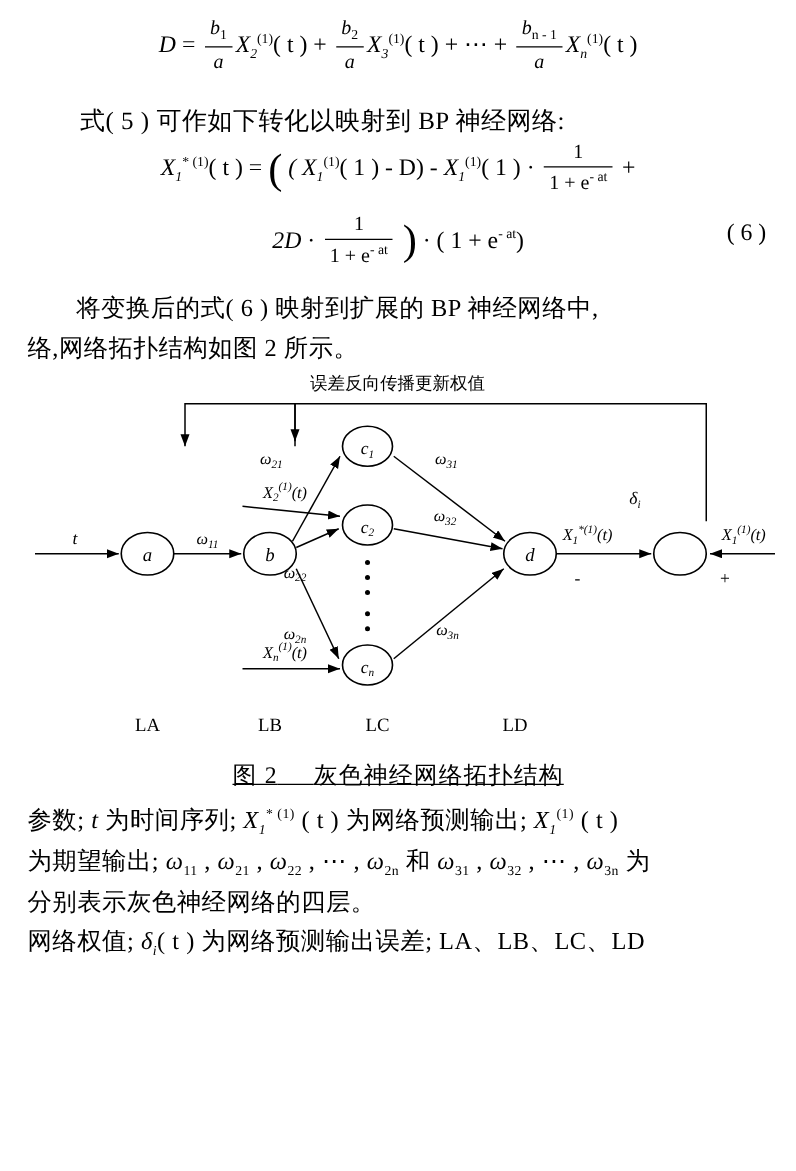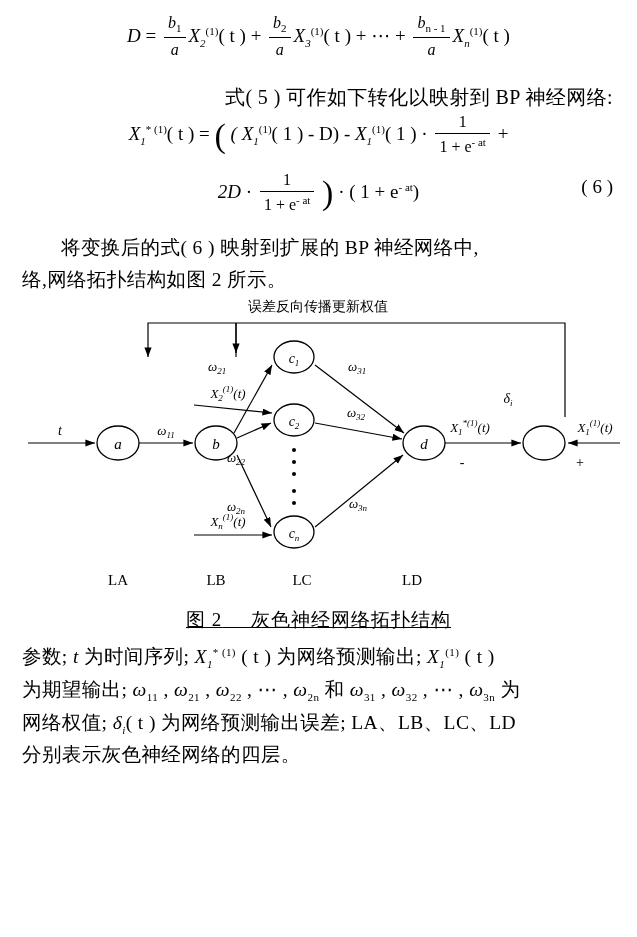--- a/index.html
+++ b/index.html
@@ -105,21 +105,21 @@
     </span><span class="mi">X</span><span class="sub">3</span><span class="sup">(1)</span><span>( t )</span>
     <span>+</span>
     <span>⋯</span>
     <span>+</span>
     <span class="frac">
       <span class="num"><span class="mi">b</span><span class="subn">n - 1</span></span>
       <span class="den mi">a</span>
     </span><span class="mi">X</span><span class="sub">n</span><span class="sup">(1)</span><span>( t )</span>
   </div>
 
-  <div class="para indent" style="margin:20px 24px 0 24px; text-align:right; font-size:20px;">
+  <div class="para indent" style="margin:20px 24px 0 24px; text-align:left; font-size:20px;">
     <span>式( 5 ) 可作如下转化以映射到 BP 神经网络:</span>
   </div>
 
   <div class="formula" style="margin-top:0;">
     <div>
       <span class="mi">X</span><span class="sub">1</span><span class="sup">* (1)</span><span>( t )</span>
       <span>=</span>
       <span class="paren-big">(</span>
       <span class="mi">( X</span><span class="sub">1</span><span class="sup">(1)</span><span>( 1 )</span>
       <span>- D)</span>
@@ -247,20 +247,20 @@
   </div>
 
   <div class="para" style="margin:8px 22px 0 22px;">
     <div>
       <span>参数; </span><span class="mi">t</span><span> 为时间序列; </span><span class="mi">X</span><span class="sub">1</span><span class="sup">* (1)</span><span> ( t ) 为网络预测输出; </span><span class="mi">X</span><span class="sub">1</span><span class="sup">(1)</span><span> ( t )</span>
     </div>
     <div>
       <span>为期望输出; </span><span class="mi">ω</span><span class="subn">11</span><span> , </span><span class="mi">ω</span><span class="subn">21</span><span> , </span><span class="mi">ω</span><span class="subn">22</span><span> , ⋯ , </span><span class="mi">ω</span><span class="subn">2n</span><span> 和 </span><span class="mi">ω</span><span class="subn">31</span><span> , </span><span class="mi">ω</span><span class="subn">32</span><span> , ⋯ , </span><span class="mi">ω</span><span class="subn">3n</span><span> 为</span>
     </div>
     <div>
+      <span>分别表示灰色神经网络的四层。</span>
+    </div>
+    <div>
       <span>网络权值; </span><span class="mi">δ</span><span class="sub">i</span><span>( t ) 为网络预测输出误差; LA、LB、LC、LD</span>
     </div>
-    <div>
-      <span>分别表示灰色神经网络的四层。</span>
-    </div>
   </div>
 
 </div>
 
 </body></html>

